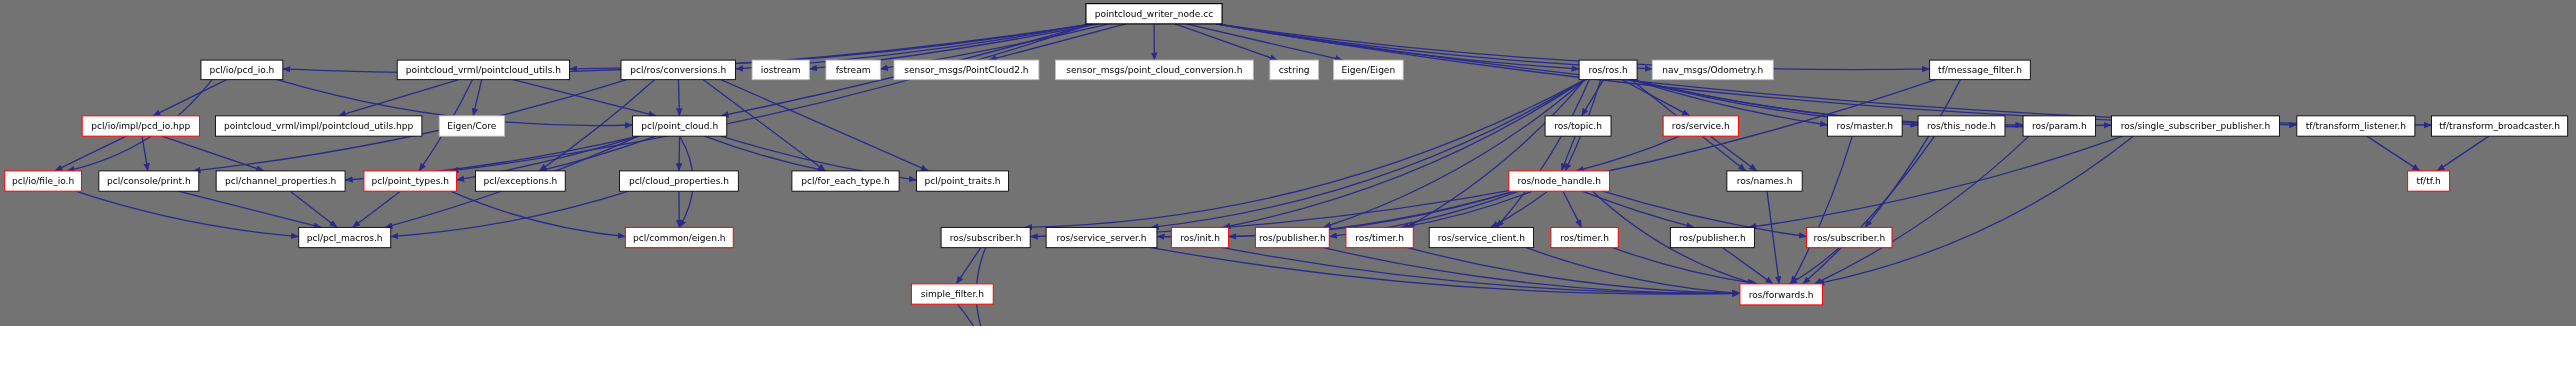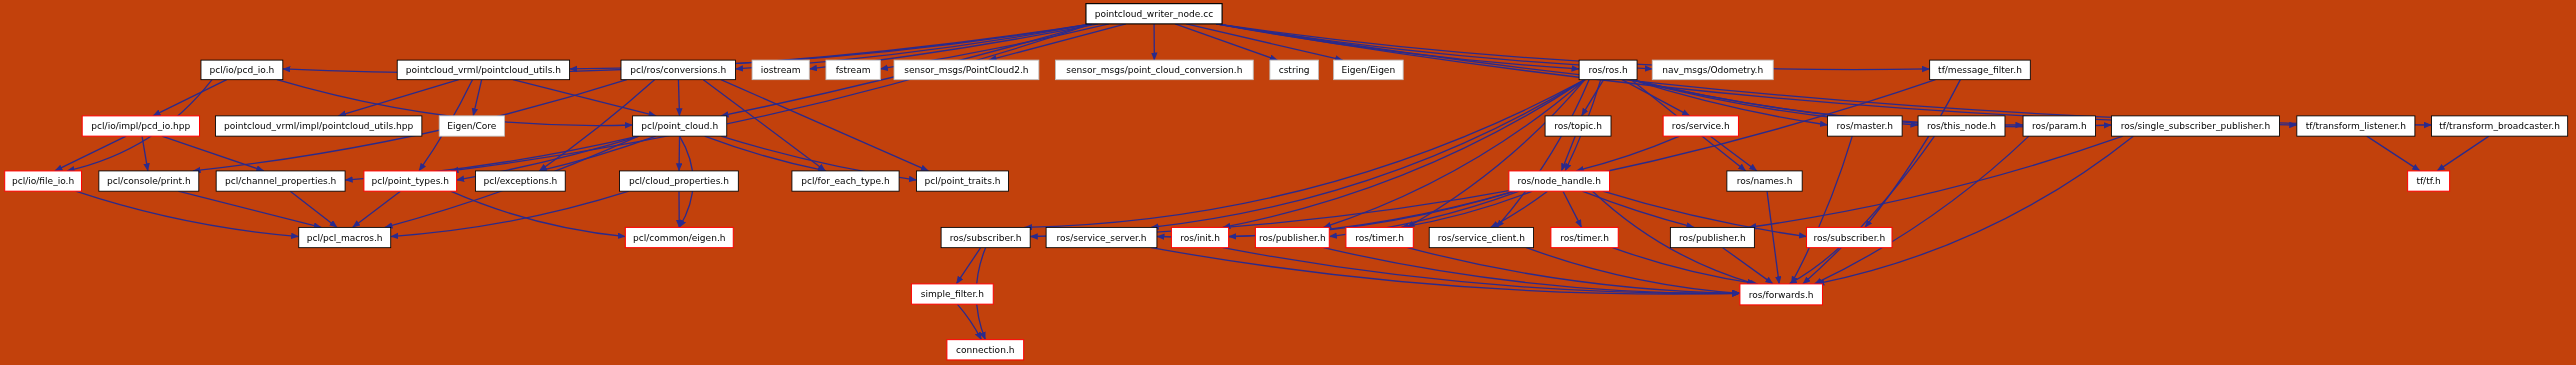--- a/index.html
+++ b/index.html
@@ -1,16 +1,16 @@
 <!DOCTYPE html>
 <html style="font-size:11.6px"><head>
 <meta charset="utf-8">
 <style>
   html,body{margin:0;padding:0;background:#ffffff;}
-  .canvas{position:relative;width:2576px;height:365px;background:#c2410c;overflow:hidden;}
+  .canvas{position:relative;width:2576px;height:326px;background:#737373;overflow:hidden;}
   svg{display:block;}
   .node-rect{fill:#ffffff;}
   .node-label{font-family:"DejaVu Sans","Liberation Sans",sans-serif;font-size:12.5px;fill:#000000;}
   .edge{fill:none;stroke-width:1.8px;}
 </style>
 </head>
 <body>
 
 <div class="canvas">
   <svg width="2576" height="365" viewBox="0 0 3556 504" xmlns="http://www.w3.org/2000/svg">

